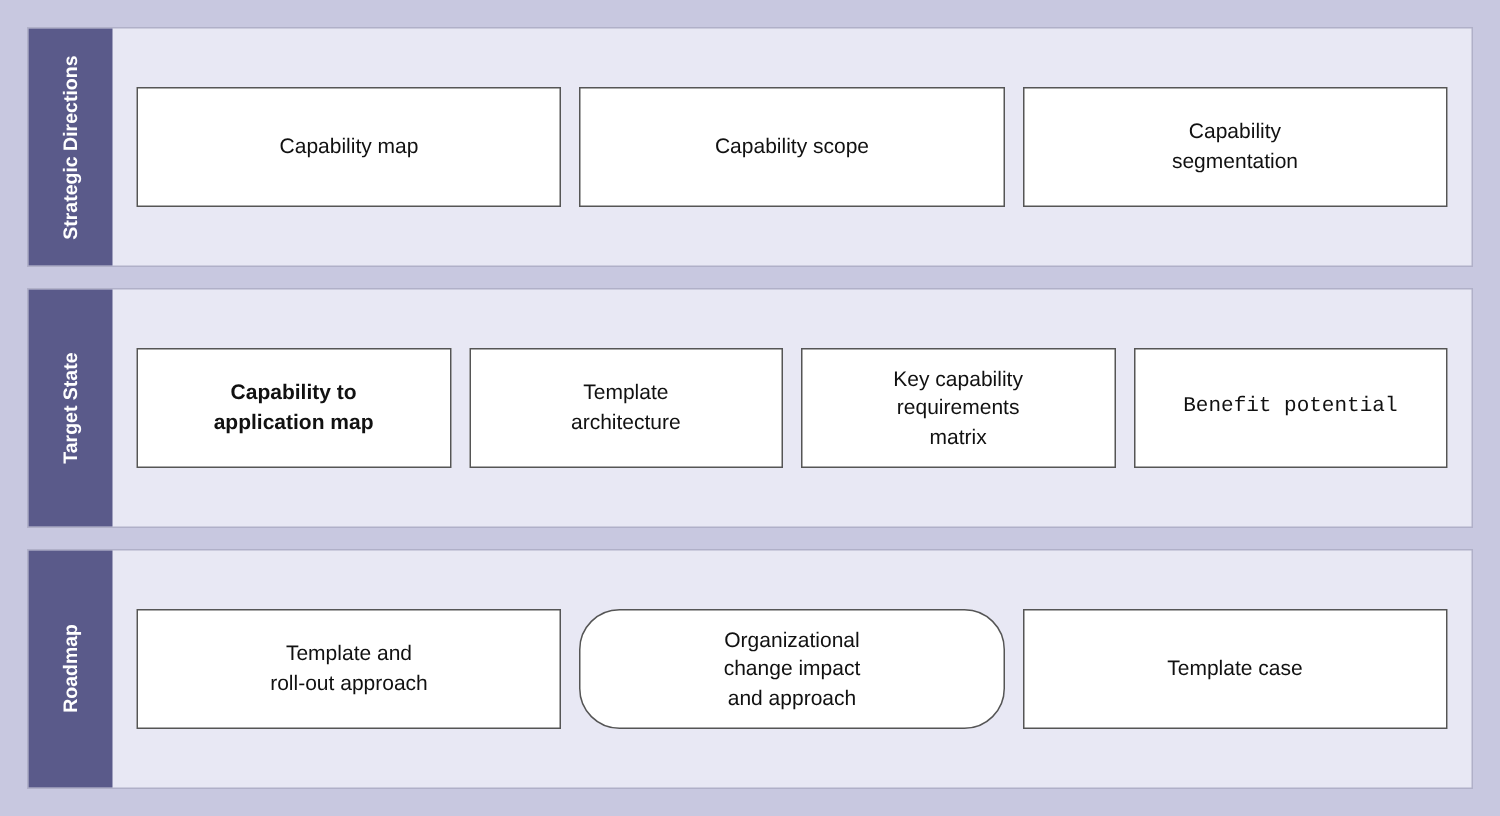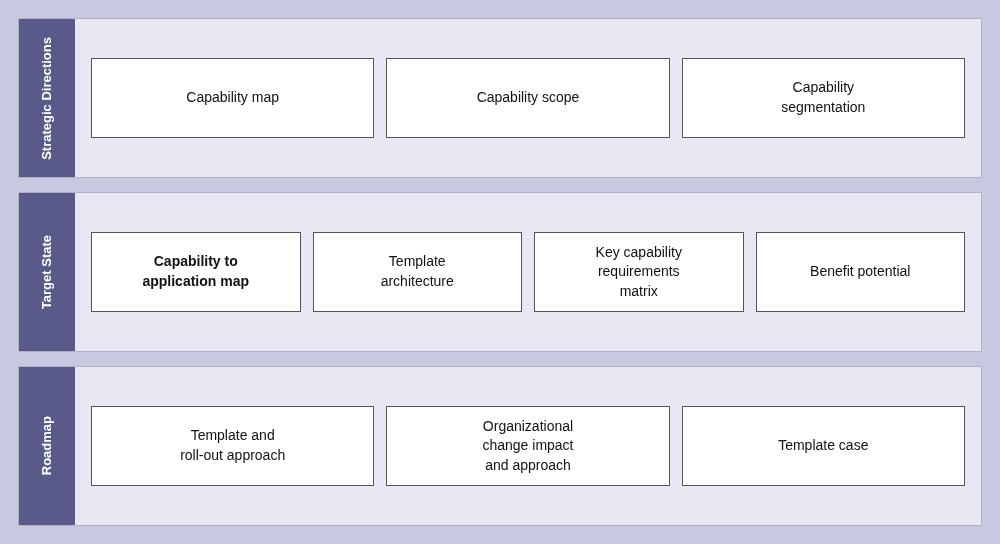--- a/index.html
+++ b/index.html
@@ -95,29 +95,29 @@
         <span>Target State</span>
       </div>
       <div class="row-content">
         <div class="card" style="white-space: pre-line; font-weight: bold;">Capability to
 application map</div>
         <div class="card" style="white-space: pre-line;">Template
 architecture</div>
         <div class="card" style="white-space: pre-line;">Key capability
 requirements
 matrix</div>
-        <div class="card" style="white-space: pre-line;">Benefit potential</div>
+        <div class="card" style="white-space: pre-line; font-family: Liberation Mono, monospace;">Benefit potential</div>
       </div>
     </div>
     <div class="row">
       <div class="row-label">
         <span>Roadmap</span>
       </div>
       <div class="row-content">
         <div class="card" style="white-space: pre-line;">Template and
 roll-out approach</div>
-        <div class="card" style="white-space: pre-line;">Organizational
+        <div class="card" style="white-space: pre-line; border-radius: 27px;">Organizational
 change impact
 and approach</div>
         <div class="card" style="white-space: pre-line;">Template case</div>
       </div>
     </div>
   </div>
 
 </body></html>

